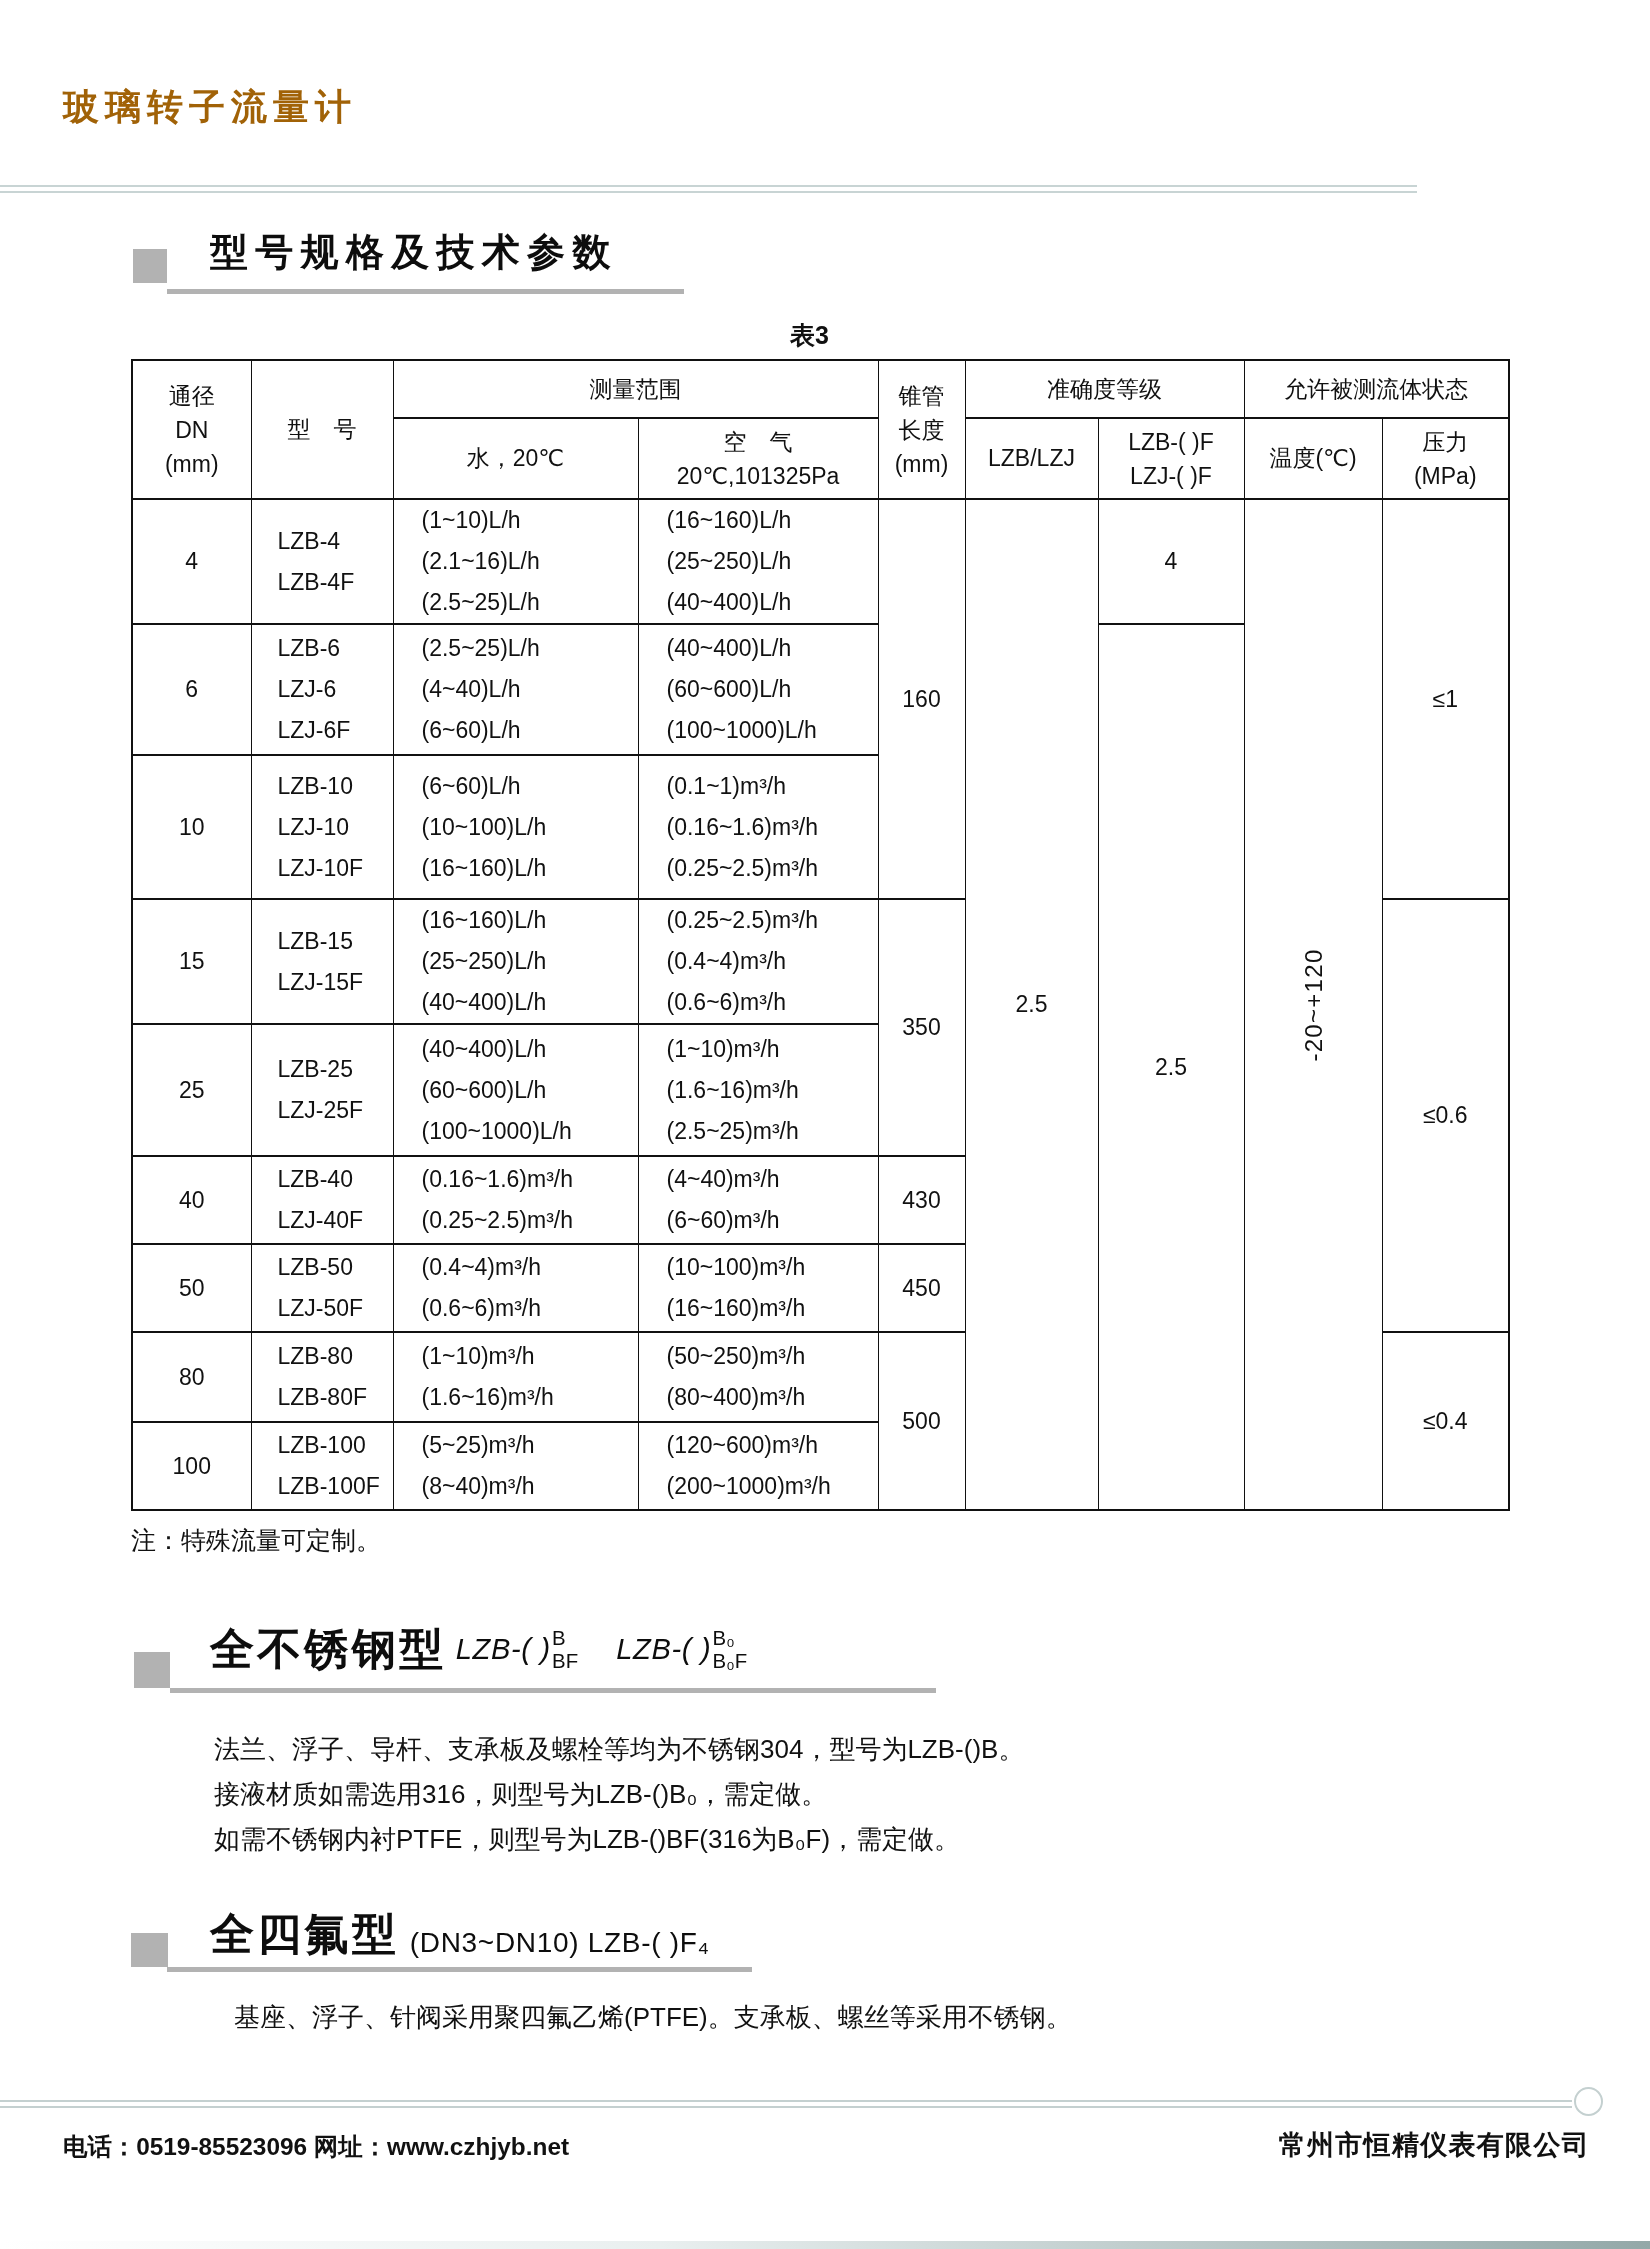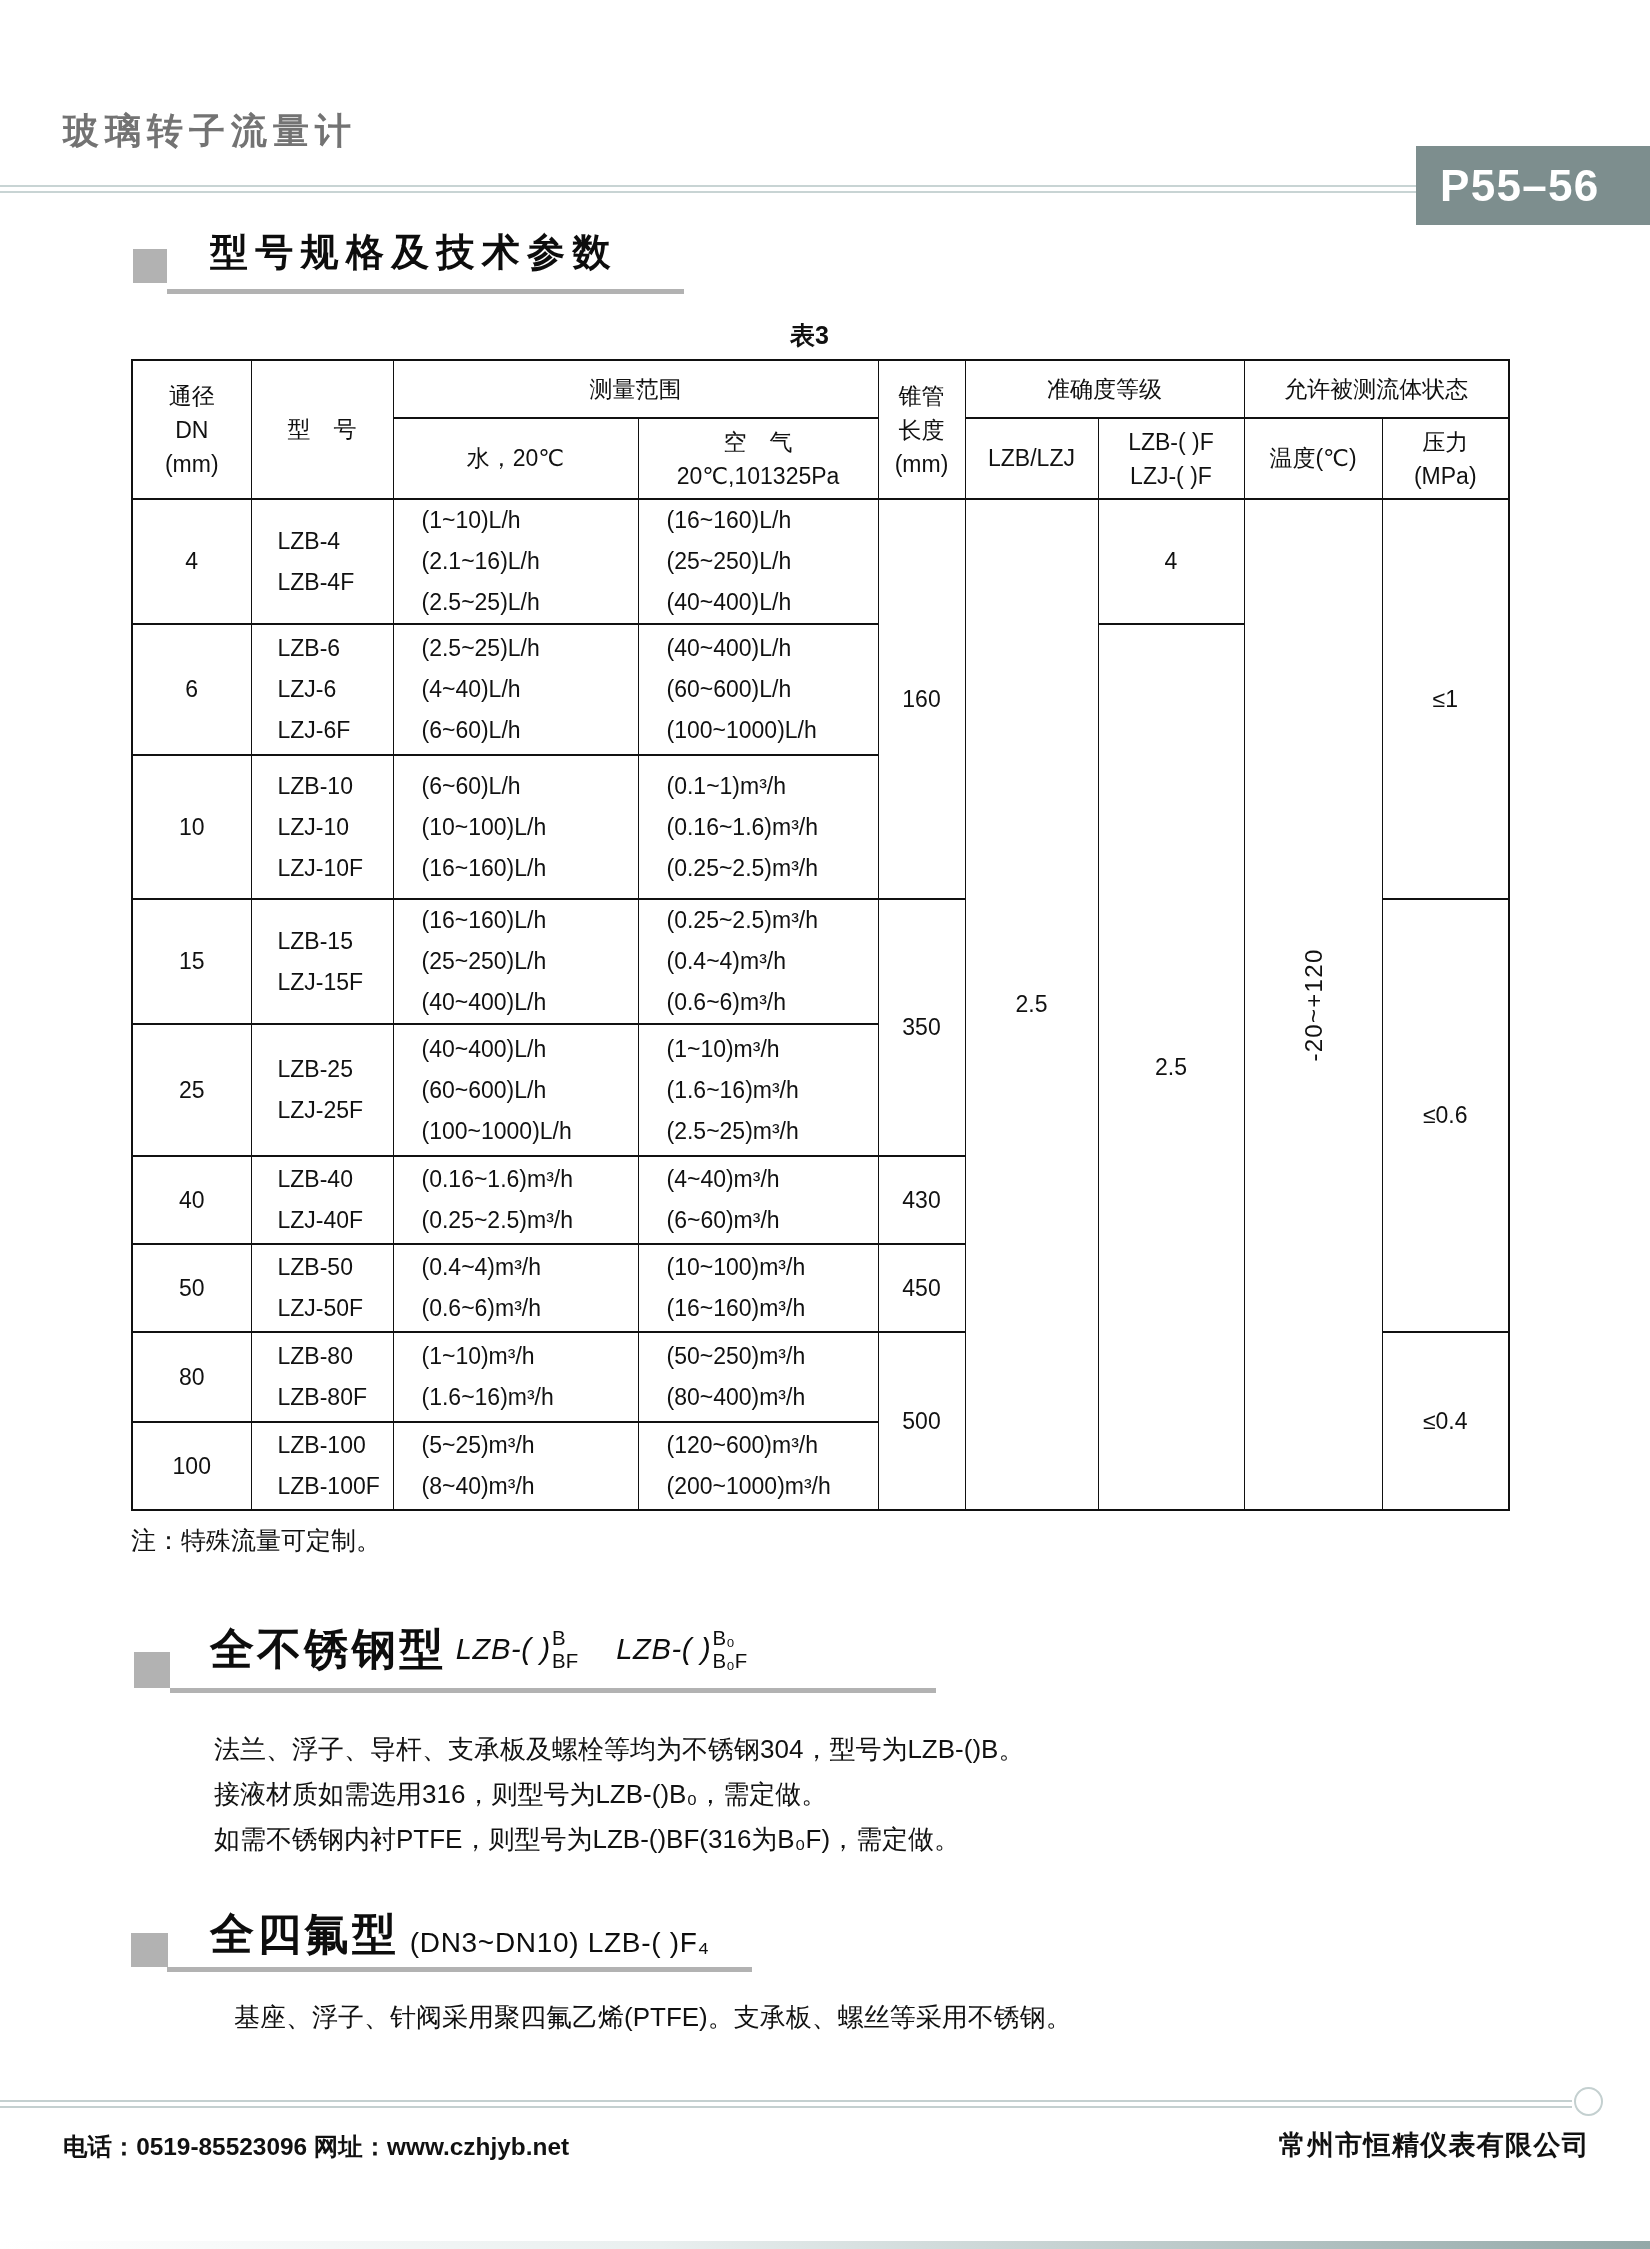--- a/index.html
+++ b/index.html
@@ -8,23 +8,22 @@
     width:1651px;
     height:2250px;
     background:#ffffff;
     font-family:"Liberation Sans","DejaVu Sans",sans-serif;
     color:#111;
     overflow:hidden;
   }
   
   .page-title{
     position:absolute;left:63px;top:83px;
-    font-size:36px;font-weight:bold;color:#737373;
+    font-size:36px;font-weight:bold;color:#a16207;
     letter-spacing:6px;
-    margin-top:24px;
   }
   .hdr-rule{position:absolute;left:0;height:2px;background:#c8d4d4;width:1417px;}
   .hdr-rule.r1{top:185px;}
   .hdr-rule.r2{top:191px;}
   .page-badge{
     position:absolute;left:1416px;top:146px;width:235px;height:79px;
     background:#7d8e8e;display:flex;align-items:center;
     padding-left:24px;box-sizing:border-box;
     font-size:44px;font-weight:bold;color:#ffffff;letter-spacing:1.3px;
   }
@@ -109,21 +108,20 @@
   }
 </style>
 </head>
 <body>
 
 <div class="page">
 
   <div class="page-title">玻璃转子流量计</div>
   <div class="hdr-rule r1"></div>
   <div class="hdr-rule r2"></div>
-  <div class="page-badge">P55–56</div>
 
   <div class="bullet-sq sq1"></div>
   <div class="sec1-heading">型号规格及技术参数</div>
   <div class="sec-underline ul1"></div>
 
   <div class="table-label">表3</div>
 
   <div class="spec-table-wrap">
     <table class="spec">
       <colgroup>

